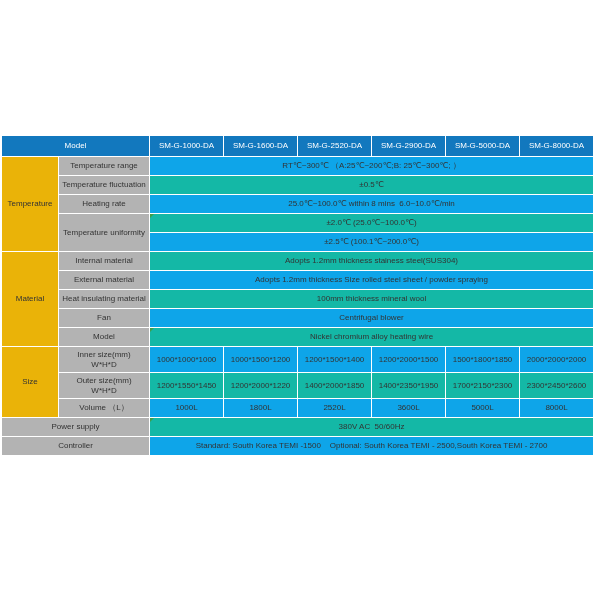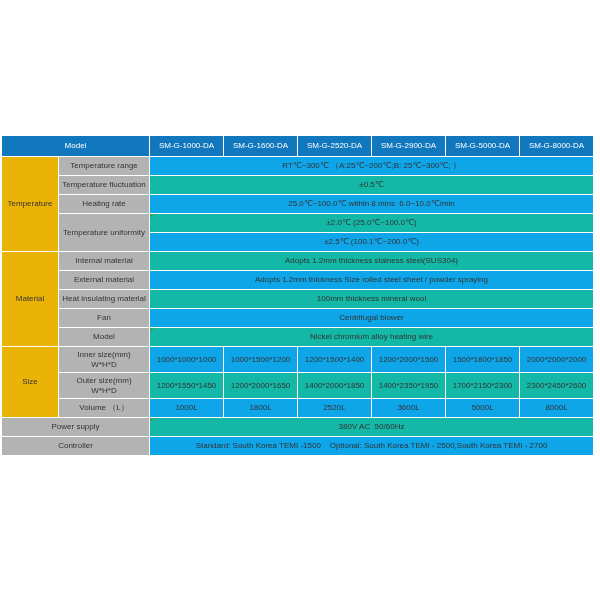--- a/index.html
+++ b/index.html
@@ -144,21 +144,21 @@
       <td class="val w">1200*2000*1500</td>
       <td class="val w">1500*1800*1850</td>
       <td class="val w">2000*2000*2000</td>
     </tr>
     <tr class="r25">
       <td class="lbl">
         <span class="sublabel">Outer size(mm)</span>
         <span class="sublabel">W*H*D</span>
       </td>
       <td class="val g">1200*1550*1450</td>
-      <td class="val g">1200*2000*1650</td>
+      <td class="val g">1200*2000*1220</td>
       <td class="val g">1400*2000*1850</td>
       <td class="val g">1400*2350*1950</td>
       <td class="val g">1700*2150*2300</td>
       <td class="val g">2300*2450*2600</td>
     </tr>
     <tr class="r18">
       <td class="lbl">Volume （L）</td>
       <td class="val w">1000L</td>
       <td class="val w">1800L</td>
       <td class="val w">2520L</td>

